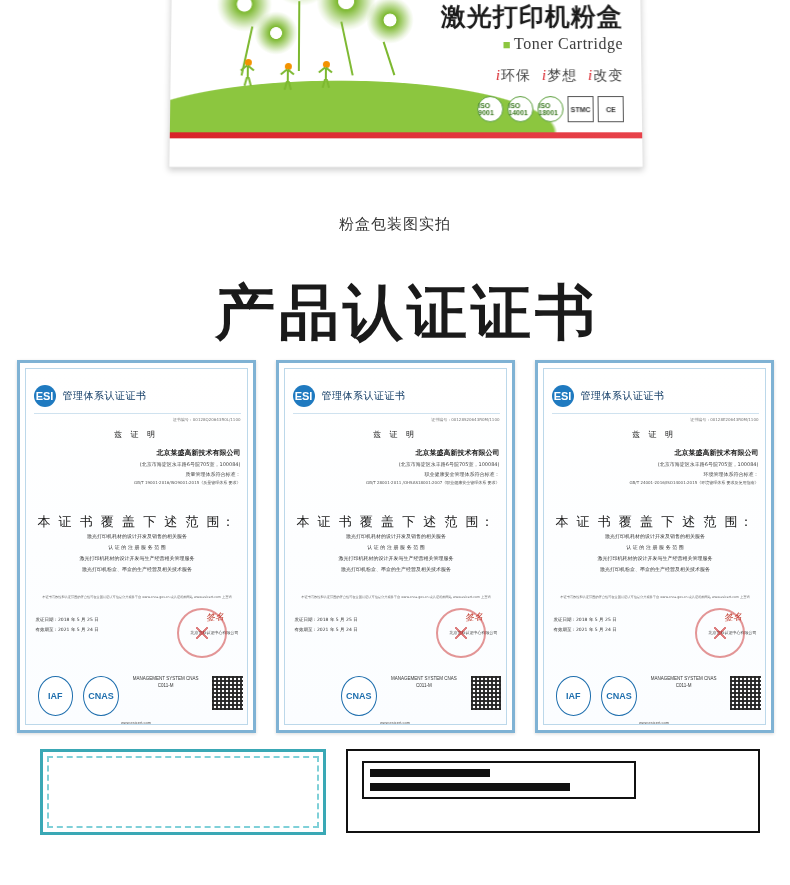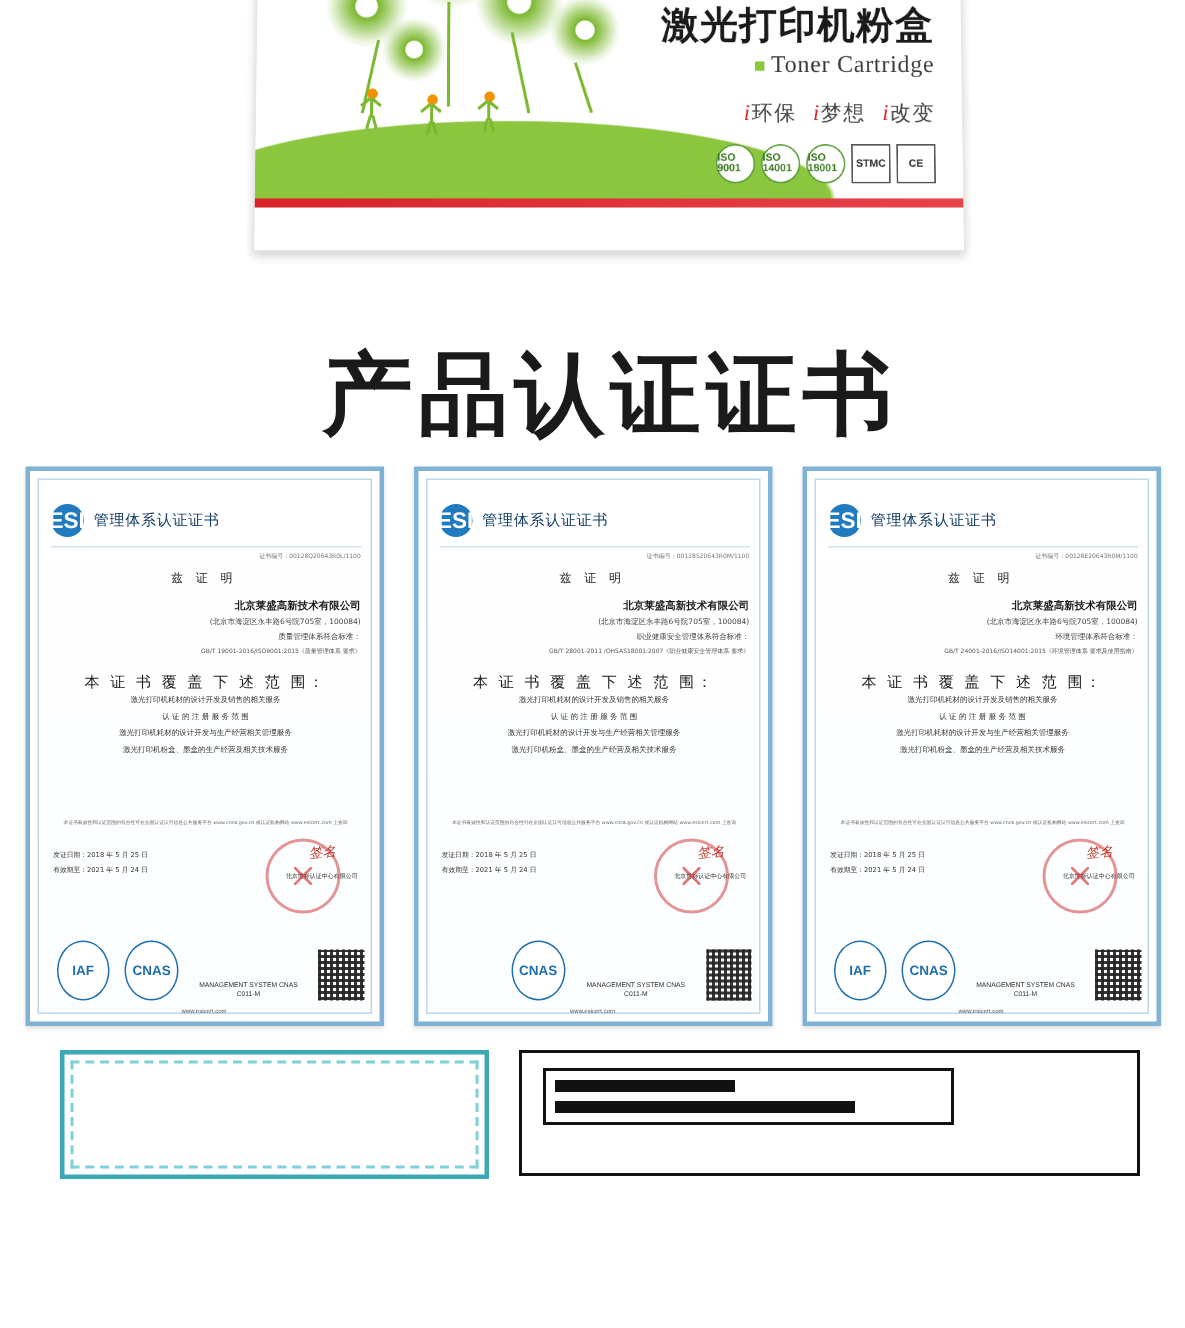--- a/index.html
+++ b/index.html
@@ -260,21 +260,21 @@
     top: 22px;
     display: flex;
     align-items: center;
     gap: 7px;
   }
   .esi-logo {
     width: 22px; height: 22px;
     border-radius: 50%;
     background: #1f7ac0;
     color: #fff;
-    font-size: 15px;
+    font-size: 11px;
     font-weight: bold;
     display: flex; align-items: center; justify-content: center;
     font-family: "Liberation Sans", sans-serif;
     flex: none;
   }
   .cert-head-title {
     font-family: Liberation Sans, sans-serif;
     font-size: 10px;
     color: #123c66;
     letter-spacing: 0.5px;
@@ -323,23 +323,23 @@
   }
   .cert-line.tiny {
     font-size: 4px;
     color: #555;
     line-height: 2.0;
   }
   .cert-line.bold {
     font-weight: bold;
   }
   .cert-scope-title {
-    margin-top: 10px;
-    font-family: "DejaVu Sans", sans-serif;
-    font-size: 10px;
+    margin-top: 26px;
+    font-family: "DejaVu Sans", sans-serif;
+    font-size: 13px;
     letter-spacing: 2px;
     color: #1a1a1a;
   }
   .cert-scope {
     font-family: "DejaVu Sans", sans-serif;
     font-size: 5px;
     color: #333;
     line-height: 2.2;
   }
   .cert-note {
@@ -395,21 +395,21 @@
     width: 12px; height: 12px;
     margin: -6px 0 0 -6px;
     background:
       linear-gradient(45deg, transparent 44%, rgba(200,40,40,.8) 45%, rgba(200,40,40,.8) 55%, transparent 56%),
       linear-gradient(-45deg, transparent 44%, rgba(200,40,40,.8) 45%, rgba(200,40,40,.8) 55%, transparent 56%);
   }
   .cert-footer {
     position: absolute;
     left: 18px; right: 10px; bottom: 14px;
     display: flex;
-    align-items: flex-end;
+    align-items: flex-start;
     justify-content: space-between;
     gap: 10px;
   }
   .logo-iaf, .logo-cnas {
     width: 38px; height: 38px;
     border-radius: 50%;
     border: 1px solid #1f6fae;
     color: #1f6fae;
     font-family: "Liberation Sans", sans-serif;
     font-size: 9px;
@@ -560,20 +560,21 @@
           <div class="badge-sq">STMC</div>
           <div class="badge-sq">CE</div>
         </div>
 
         <div class="box-red-bar"></div>
         <div class="box-bottom"></div>
       </div>
     </div>
   </div>
 
+  <div class="caption">粉盒包装图实拍</div>
 
   <div class="big-heading">产品认证证书</div>
 
 
   <div class="cert-row">
 
     <div class="cert">
       <div class="inner-frame"></div>
       <div class="cert-head">
         <div class="esi-logo">ESI</div>

